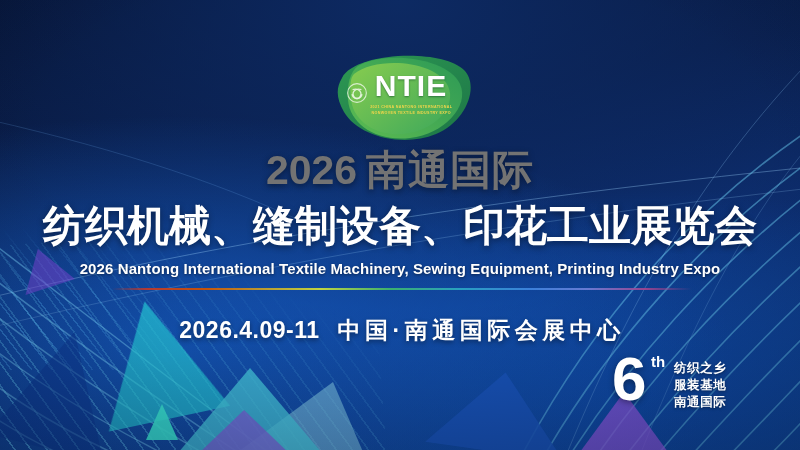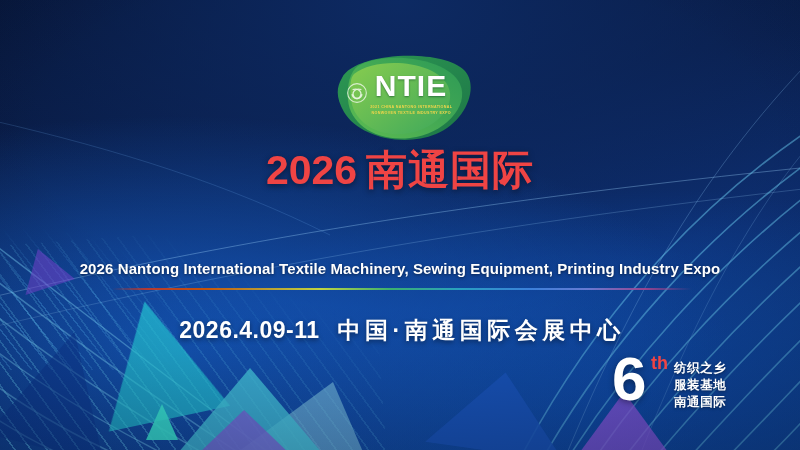--- a/index.html
+++ b/index.html
@@ -142,21 +142,21 @@
     font-weight:700;white-space:nowrap;
     transform:scale(1.02);
   }
   .logo-mark{
     position:absolute;left:22px;top:38px;width:22px;height:22px;
   }
 
   
   .t-line1{
     position:absolute;left:0;right:0;top:150px;text-align:center;
-    color:#ef4444;font-size:41px;font-weight:800;letter-spacing:1px;
+    color:#737373;font-size:41px;font-weight:800;letter-spacing:1px;
     line-height:1;
     text-shadow:0 2px 6px rgba(0,0,0,.45);
   }
   .t-line1 .yr{letter-spacing:0px;margin-right:9px;}
   .t-line2{
     position:absolute;left:0;right:0;top:205px;text-align:center;
     color:#ffffff;font-size:42px;font-weight:800;letter-spacing:0px;
     line-height:1;
     text-shadow:0 2px 6px rgba(0,0,0,.45);
   }
@@ -178,21 +178,21 @@
   .badge{
     position:absolute;left:612px;top:352px;width:180px;height:72px;
   }
   .badge .six{
     position:absolute;left:0;top:-4px;
     font-size:62px;font-weight:800;color:#ffffff;line-height:1;
     text-shadow:0 2px 6px rgba(0,0,0,.4);
   }
   .badge .th{
     position:absolute;left:39px;top:2px;
-    font-size:18px;font-weight:700;color:#ef4444;line-height:1;
+    font-size:15px;font-weight:700;color:#ffffff;line-height:1;
   }
   .badge .tags{
     position:absolute;left:62px;top:8px;
     display:flex;flex-direction:column;
   }
   .badge .tags span{
     color:#ffffff;font-size:12.5px;font-weight:700;letter-spacing:.6px;
     text-shadow:0 1px 3px rgba(0,0,0,.45);
     white-space:nowrap;
   }
@@ -289,20 +289,21 @@
         <div>2021 CHINA NANTONG INTERNATIONAL</div>
         <div>NONWOVEN TEXTILE INDUSTRY EXPO</div>
       </div>
     </div>
   </div>
 
   <div class="t-line1">
     <span class="yr">2026</span><span>南通国际</span>
   </div>
 
+  <div class="t-line2">纺织机械、缝制设备、印花工业展览会</div>
 
   <div class="t-en">2026 Nantong International Textile Machinery, Sewing Equipment, Printing Industry Expo</div>
 
   <div class="t-date">
     <span class="d">2026.4.09-11</span><span class="v">中国·南通国际会展中心</span>
   </div>
 
   <div class="badge">
     <div class="six">6</div>
     <div class="th">th</div>

